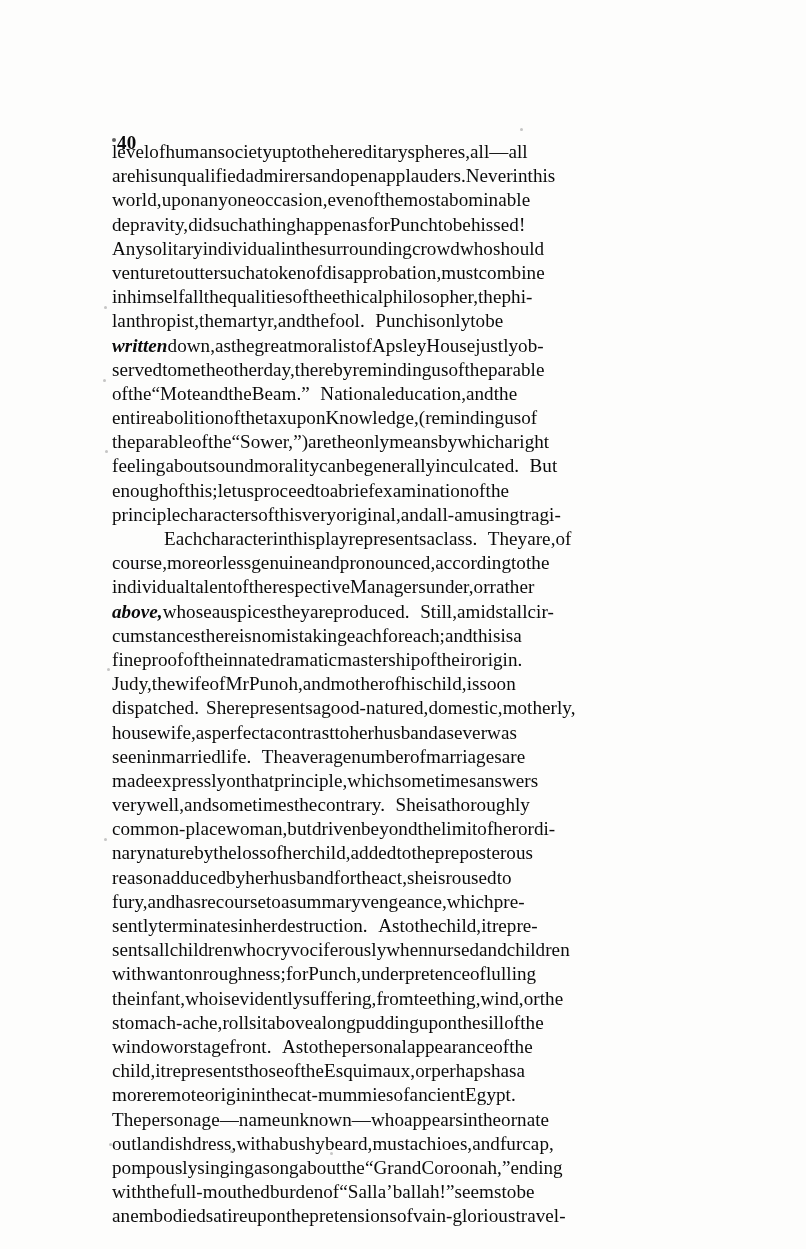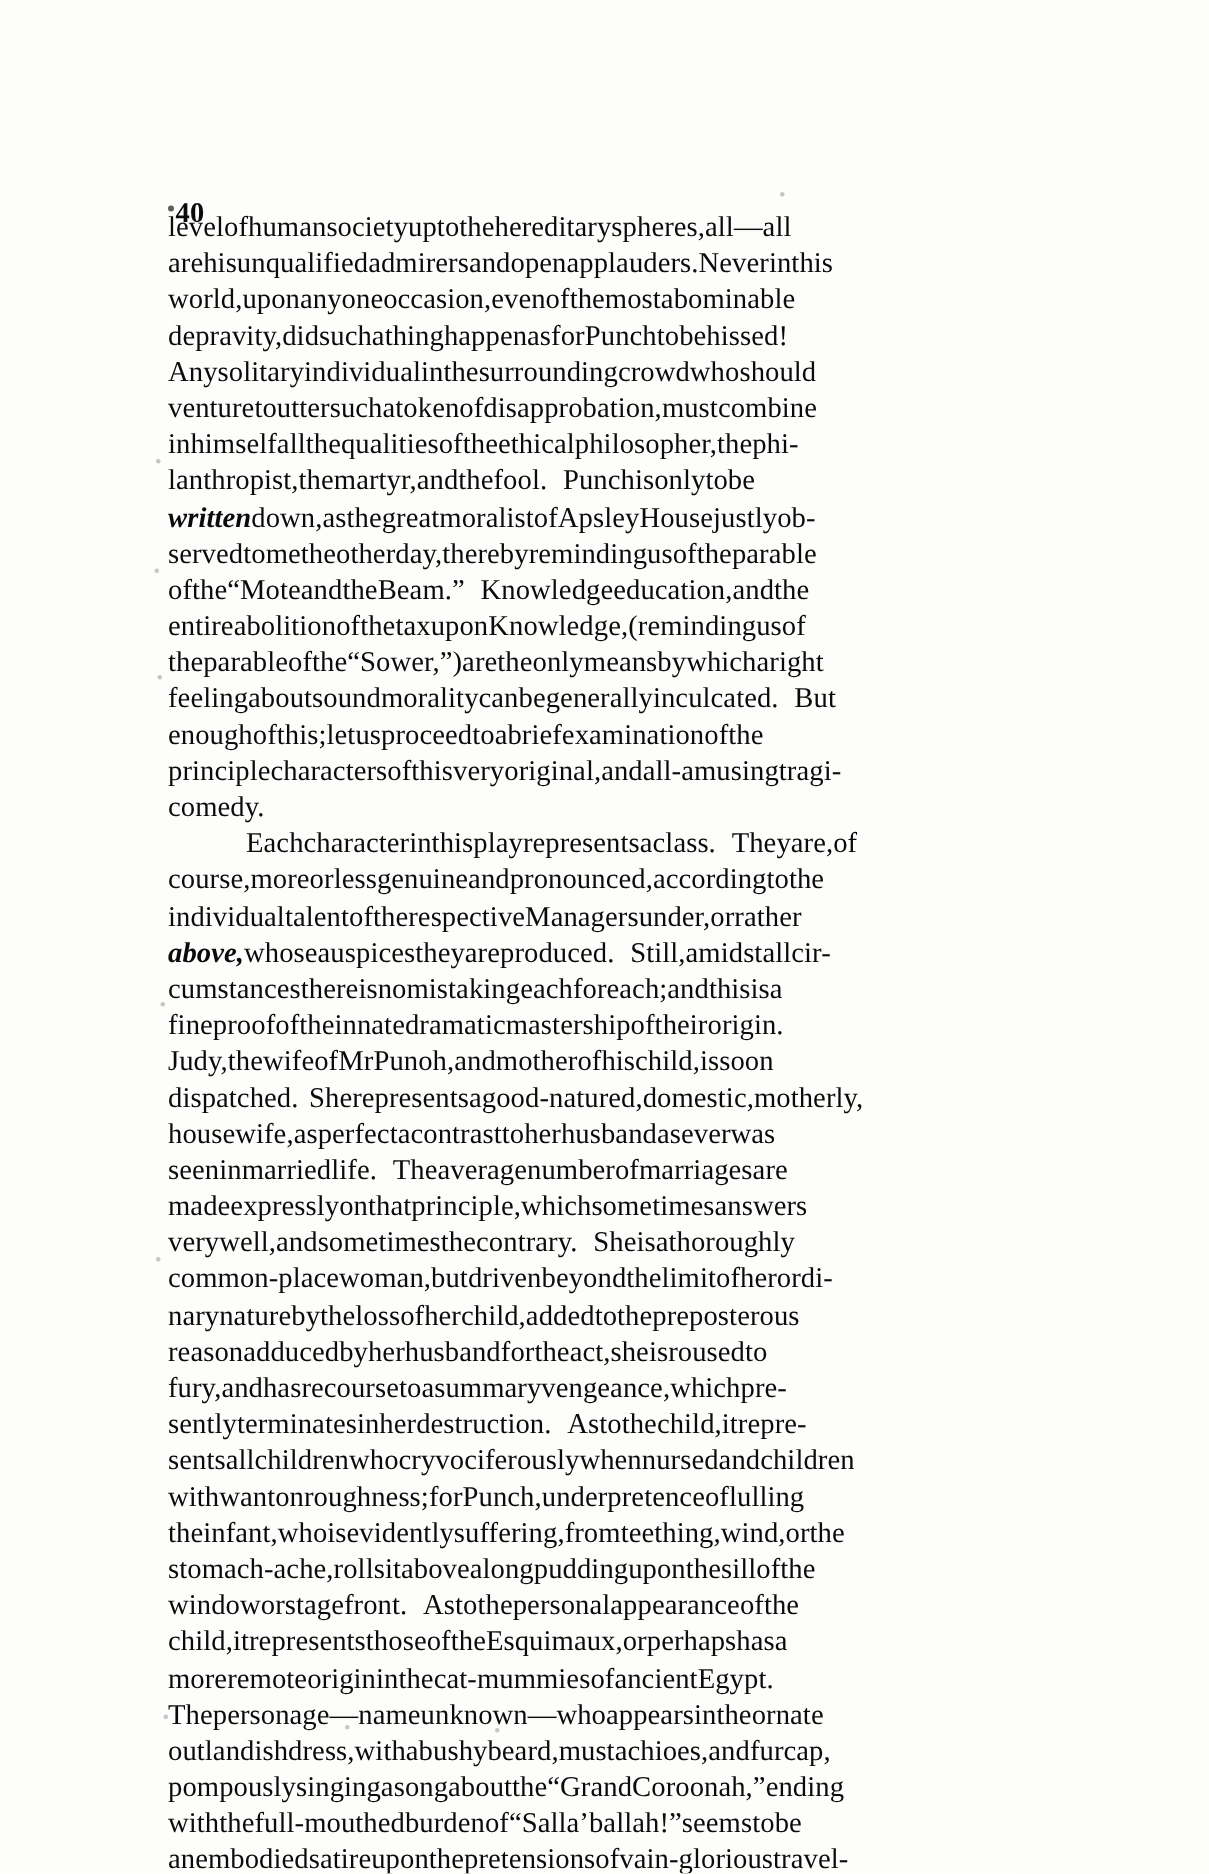--- a/index.html
+++ b/index.html
@@ -243,21 +243,21 @@
         </span>
         <span class="line j">
           <span class="w">of</span>
           <span class="w">the</span>
           <span class="w">“</span>
           <span class="w">Mote</span>
           <span class="w">and</span>
           <span class="w">the</span>
           <span class="w">Beam.”</span>
           <span class="w" style="width: 10.5px;">&nbsp;</span>
-          <span class="w">Knowledge</span>
+          <span class="w">National</span>
           <span class="w">education,</span>
           <span class="w">and</span>
           <span class="w">the</span>
         </span>
         <span class="line j">
           <span class="w">entire</span>
           <span class="w">abolition</span>
           <span class="w">of</span>
           <span class="w">the</span>
           <span class="w">tax</span>
@@ -314,21 +314,20 @@
           <span class="w">principle</span>
           <span class="w">characters</span>
           <span class="w">of</span>
           <span class="w">this</span>
           <span class="w">very</span>
           <span class="w">original,</span>
           <span class="w">and</span>
           <span class="w">all-amusing</span>
           <span class="w">tragi-</span>
         </span>
-        <span class="line last"><span class="w">comedy.</span></span>
       </div>
     <div class="para" id="para-2">
         <span class="line j indent">
           <span class="w">Each</span>
           <span class="w">character</span>
           <span class="w">in</span>
           <span class="w">this</span>
           <span class="w">play</span>
           <span class="w">represents</span>
           <span class="w">a</span>

